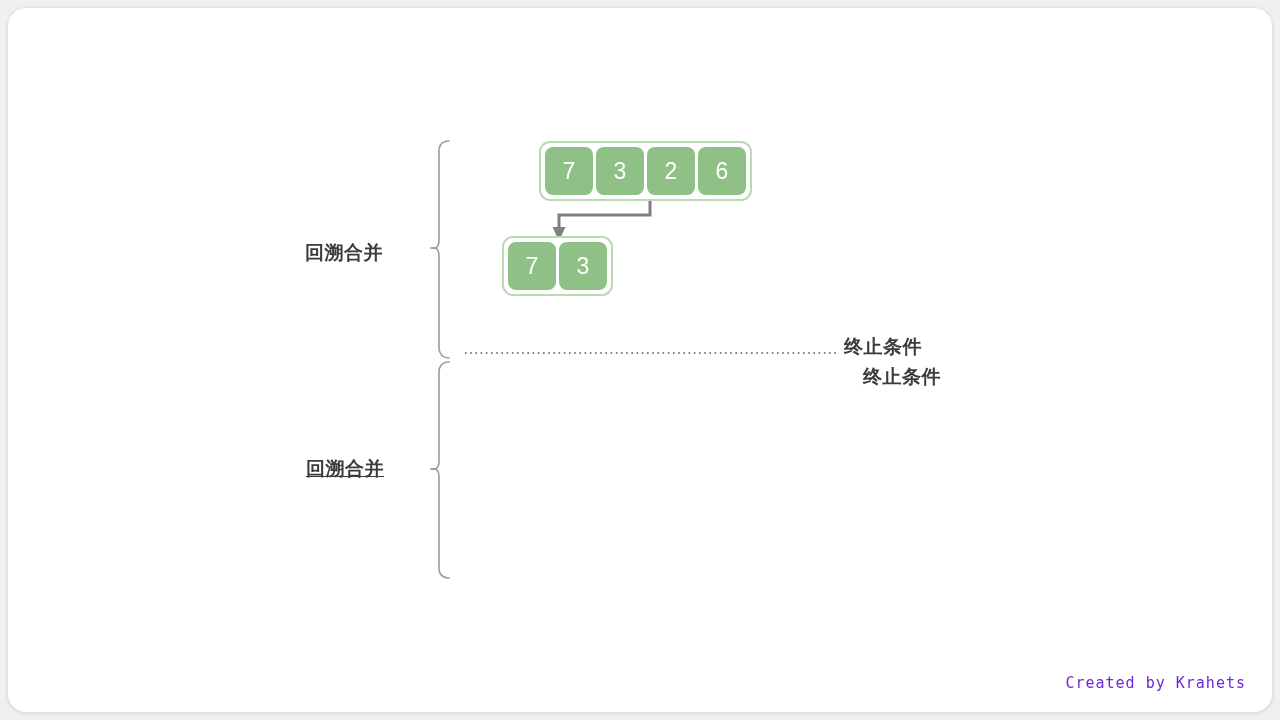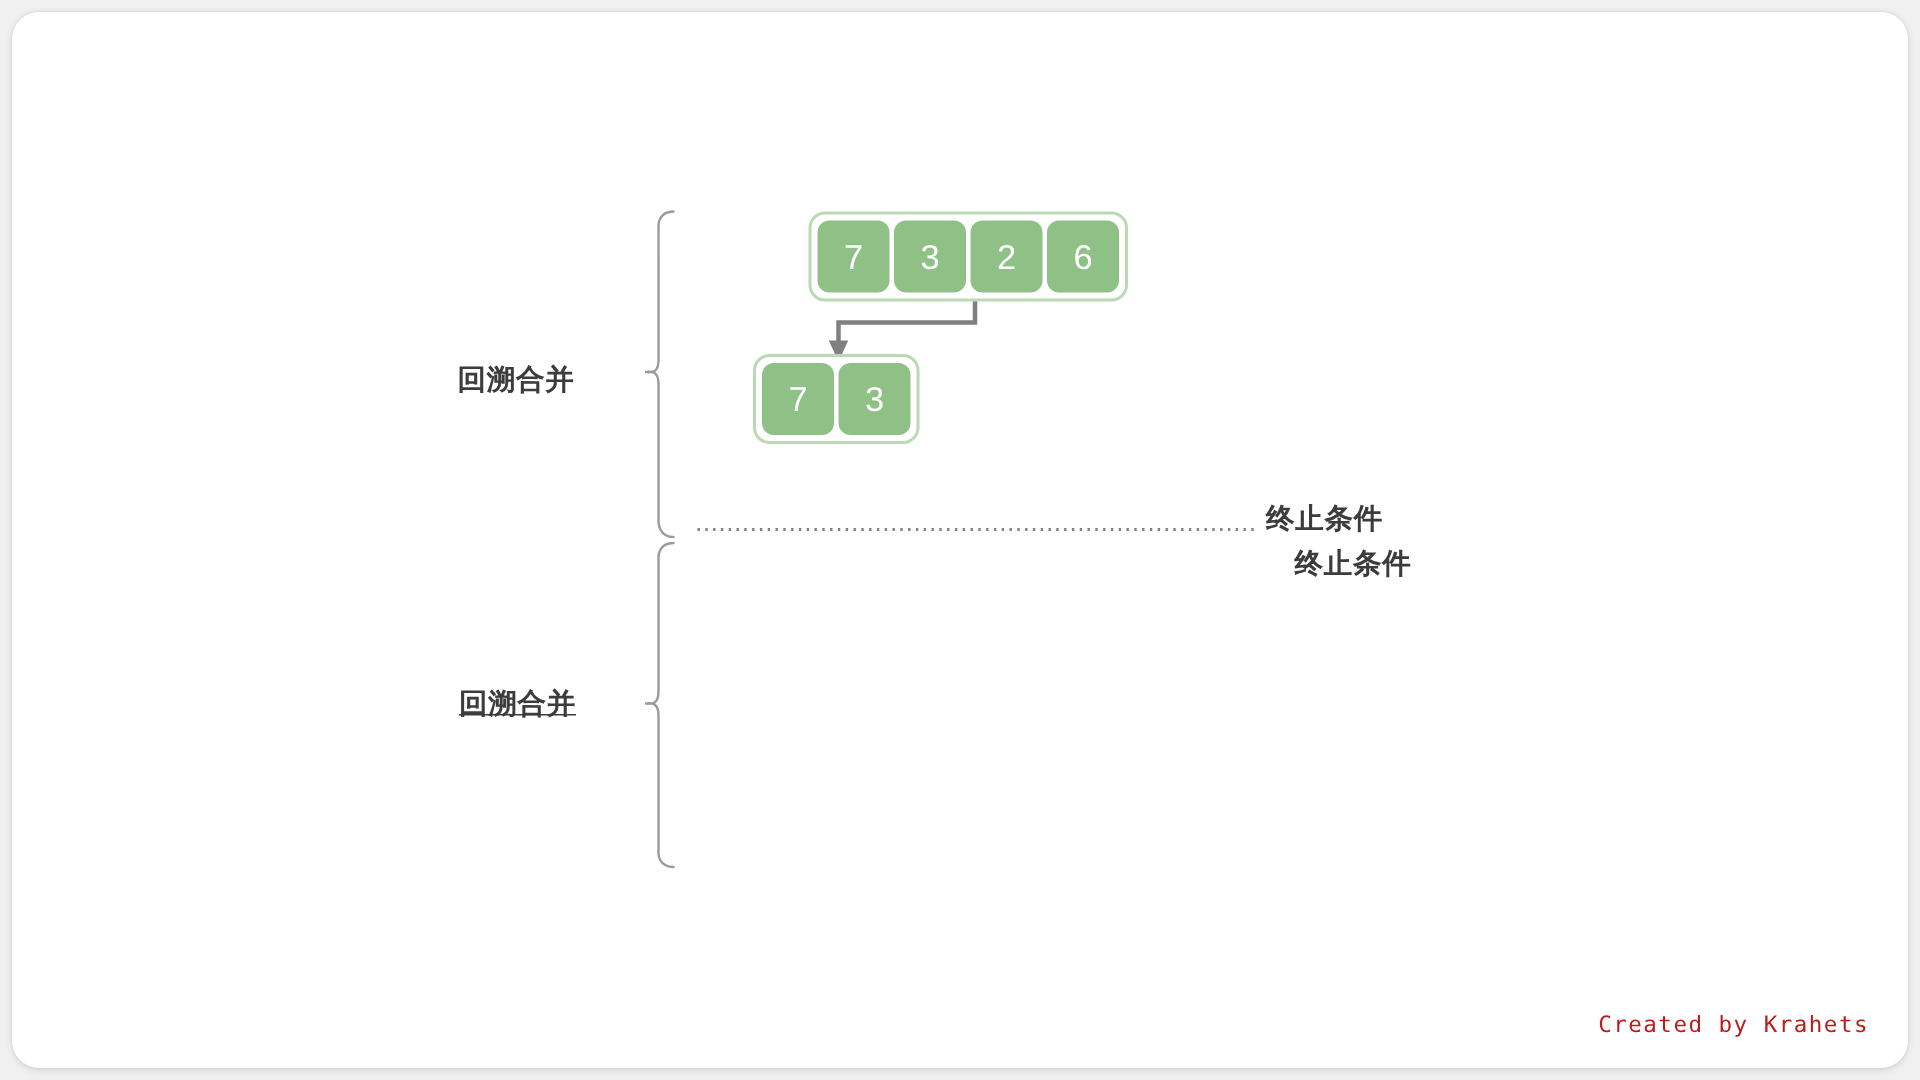--- a/index.html
+++ b/index.html
@@ -78,21 +78,21 @@
   }
   .label.right {
     line-height: 30px;
   }
   .watermark {
     position: absolute;
     right: 26px;
     bottom: 20px;
     font-family: "DejaVu Sans Mono", "Liberation Mono", monospace;
     font-size: 15px;
-    color: #b91c1c;
+    color: #6d28d9;
     letter-spacing: 1px;
     white-space: nowrap;
   }
 </style>
 </head>
 <body>
 
 <div id="stage">
   <div id="card">
     <div class="diagram">

